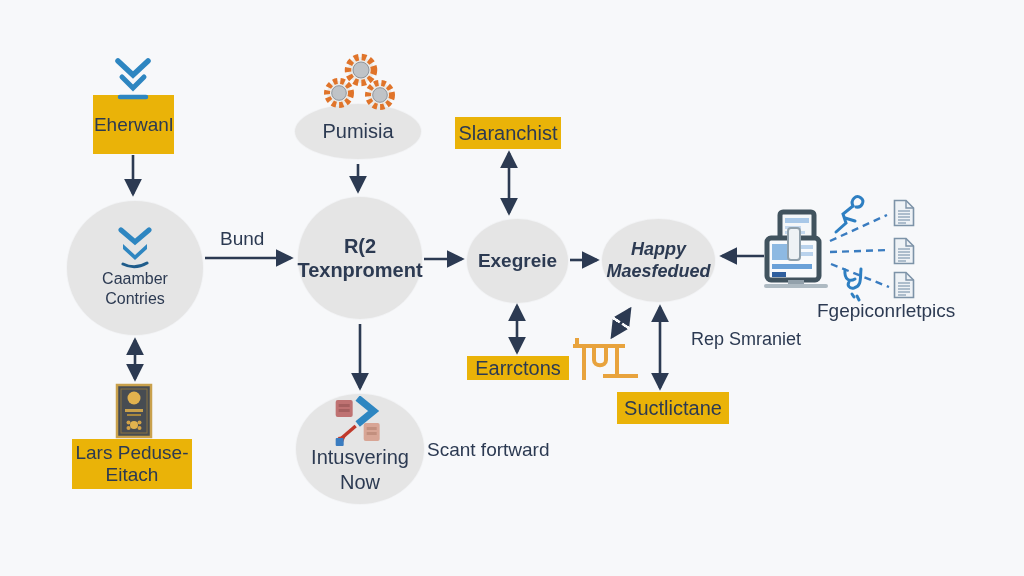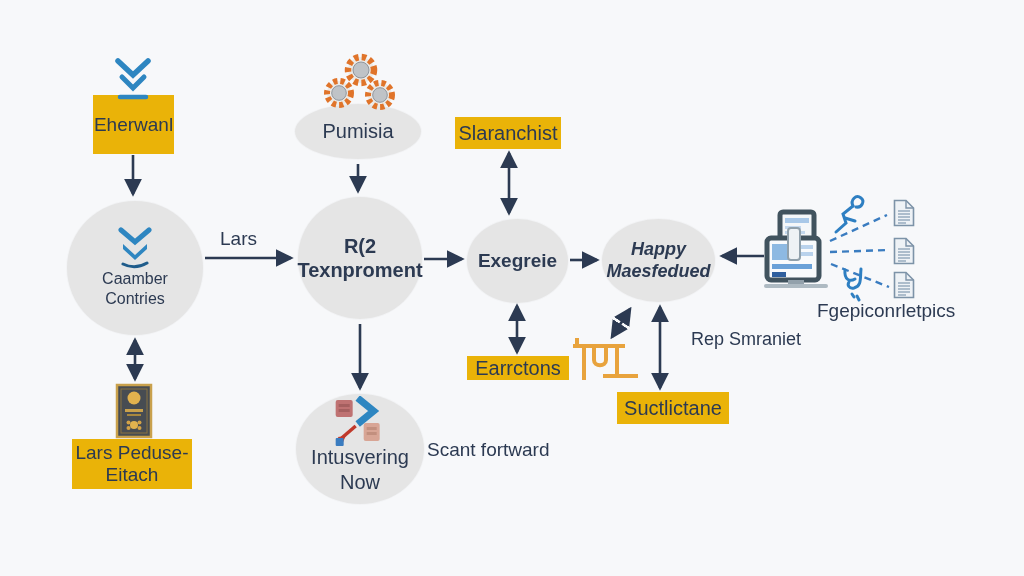--- a/index.html
+++ b/index.html
@@ -244,18 +244,18 @@
       <rect x="33" y="31" width="10" height="3" fill="#c28f7e"></rect>
       <rect x="33" y="36" width="10" height="3" fill="#c28f7e"></rect>
       <line x1="22" y1="30" x2="8" y2="42" stroke="#c0392b" stroke-width="3.5"></line>
       <path d="M8,42 L16,41 L11,35 Z" fill="#c0392b" transform="rotate(180 10 41)"></path>
       <rect x="2" y="42" width="8" height="8" rx="1" fill="#3a7cc0"></rect>
     </svg>
     <span>Intusvering</span>
     <span>Now</span>
   </div>
 
-  <div class="flabel" id="label-bund">Lars</div>
+  <div class="flabel" id="label-bund">Bund</div>
   <div class="flabel" id="label-rep">Rep Smraniet</div>
   <div class="flabel" id="label-fgep">Fgepiconrletpics</div>
   <div class="flabel" id="label-scant">Scant fortward</div>
 
 </div>
 
 </body></html>

